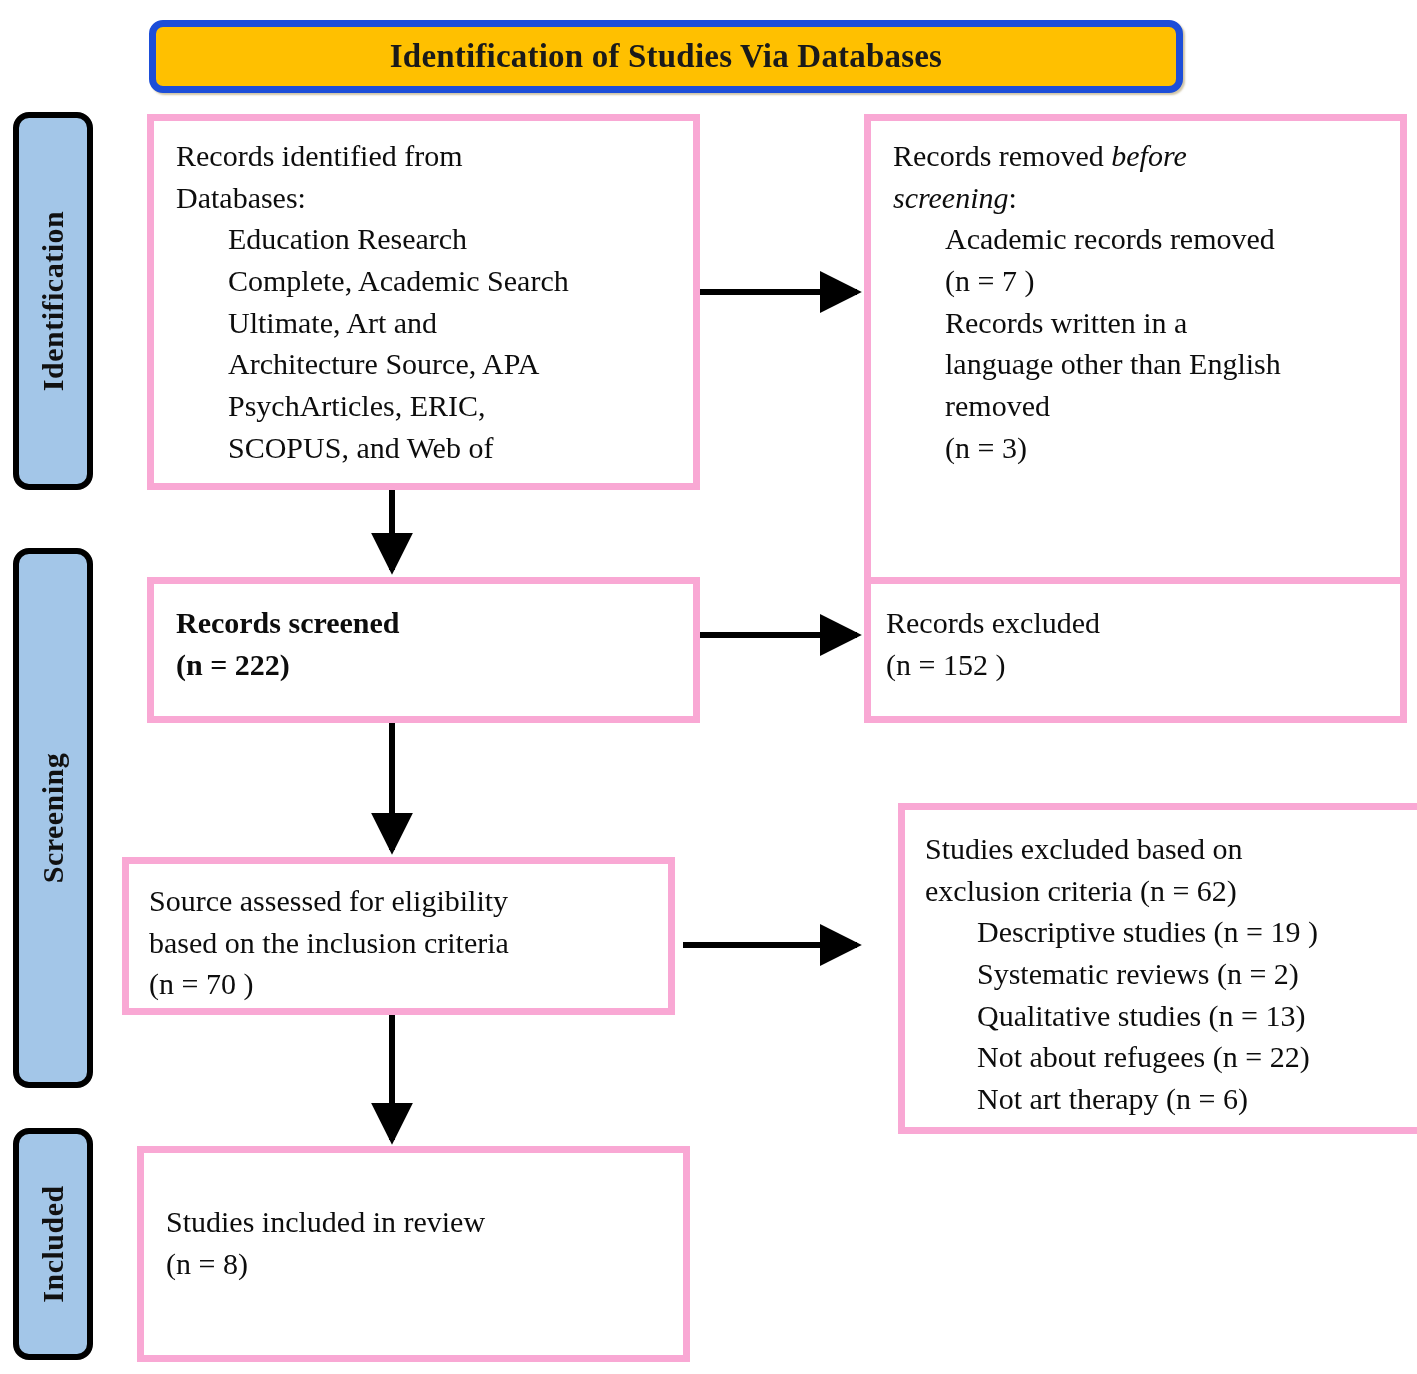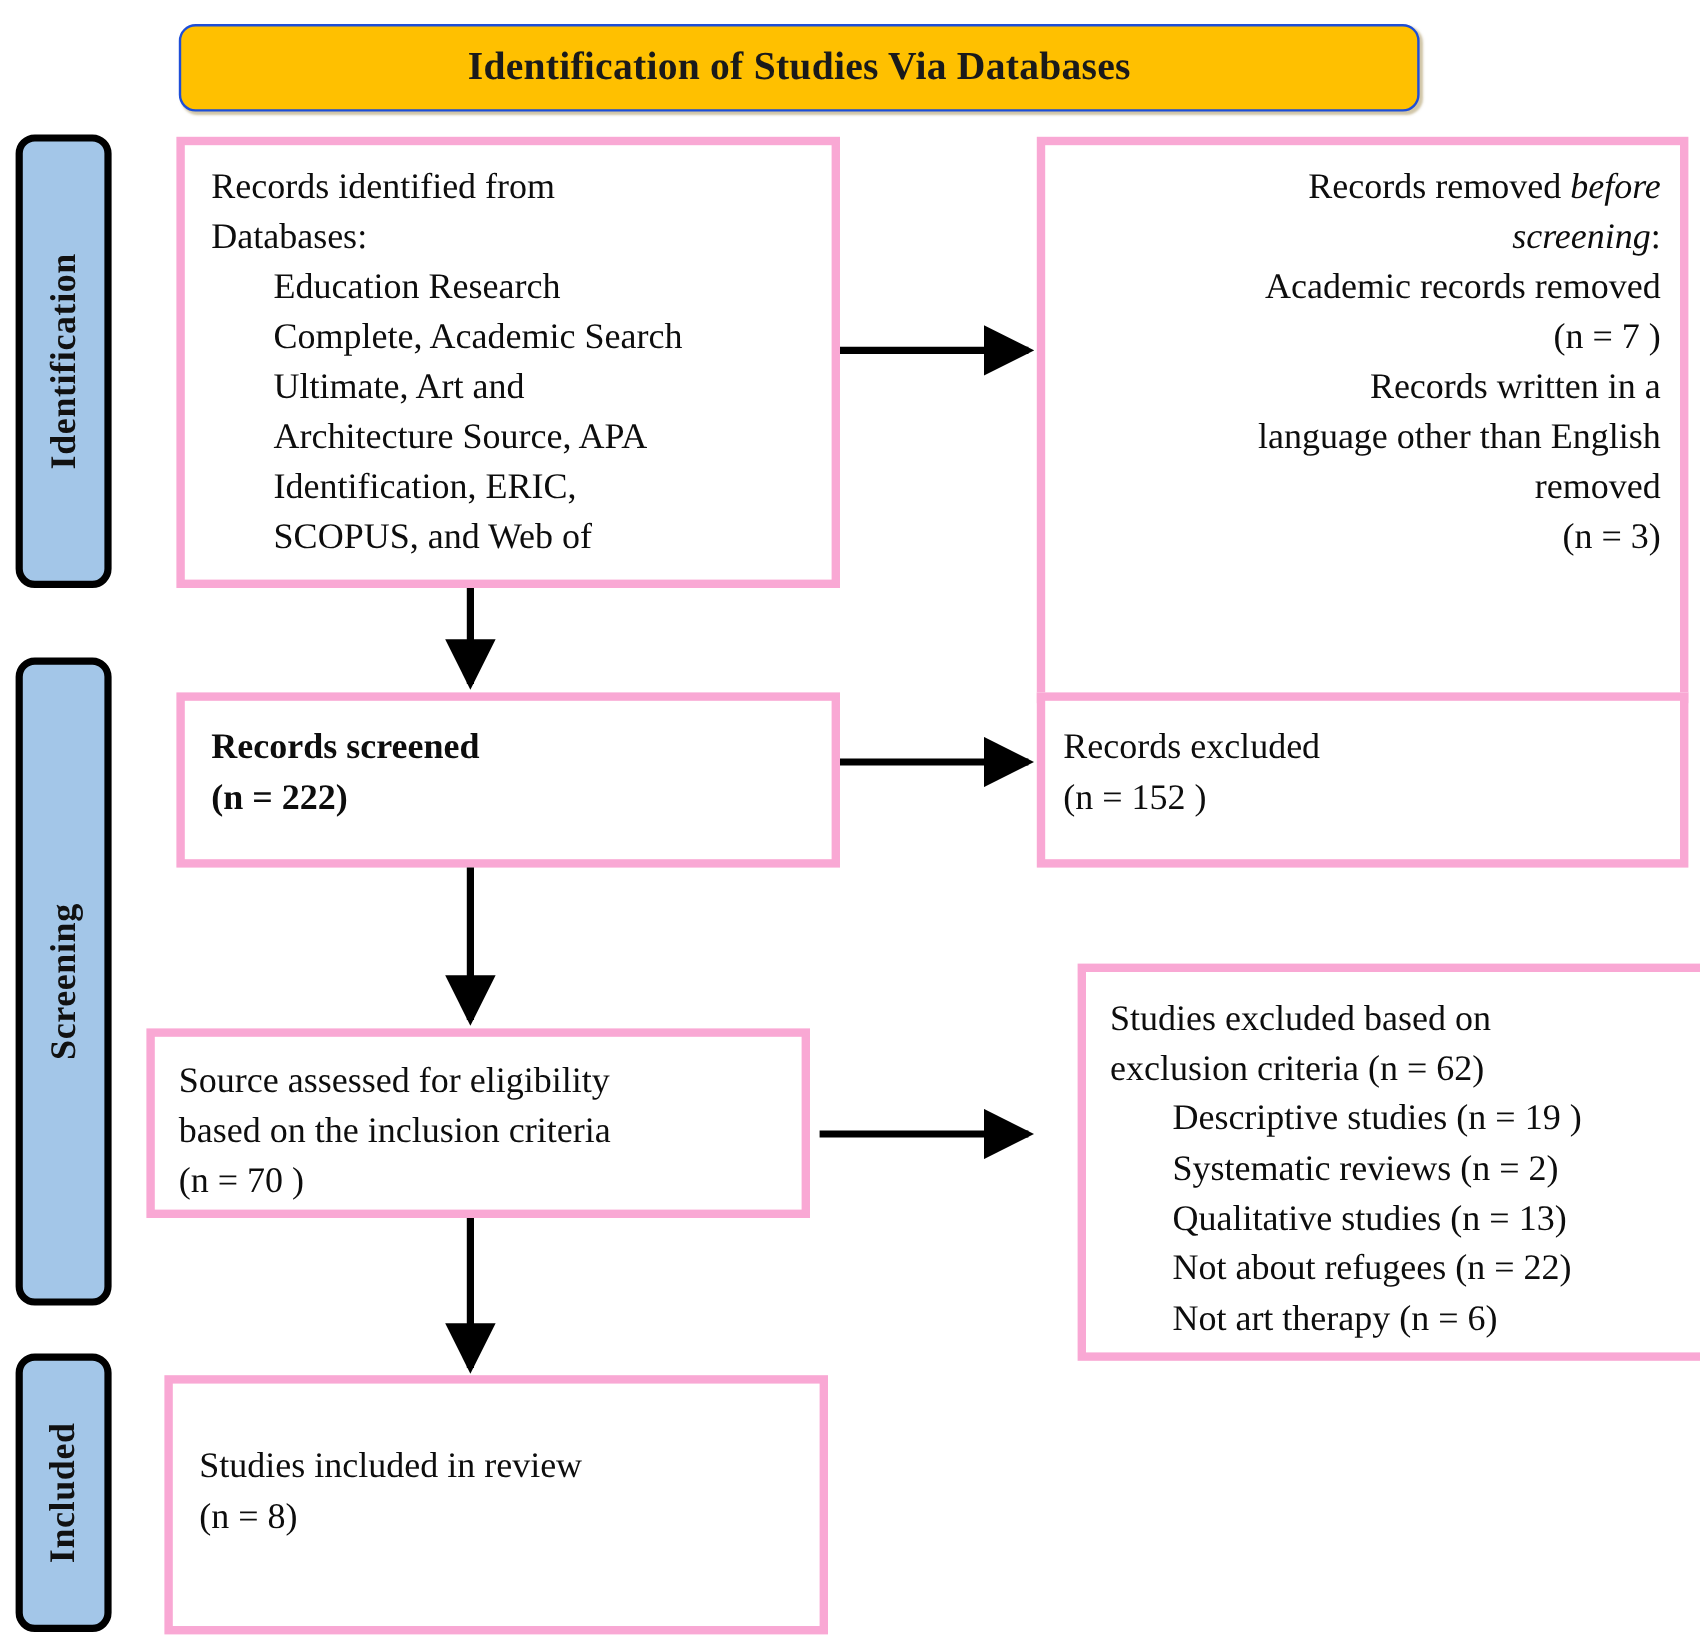--- a/index.html
+++ b/index.html
@@ -17,21 +17,21 @@
   }
 
   
   .title-banner {
     position: absolute;
     left: 149px;
     top: 20px;
     width: 1034px;
     height: 73px;
     background: #FFC000;
-    border: 2px solid #1d4ed8;
+    border: 7px solid #1d4ed8;
     border-radius: 14px;
     box-sizing: border-box;
     display: flex;
     align-items: center;
     justify-content: center;
     box-shadow: 2px 2px 2px rgba(120,90,0,0.35);
   }
   .title-banner .title-text {
     font-family: "Liberation Serif", "DejaVu Serif", serif;
     font-weight: bold;
@@ -81,21 +81,21 @@
     font-family: "Liberation Serif", "DejaVu Serif", serif;
     font-size: 30px;
     line-height: 1.39;
     color: #0d0d0d;
     white-space: pre-wrap;
   }
   .flow-box p.indent { padding-left: 52px; }
   .flow-box p em { font-style: italic; }
 
   #box-identified   { left: 147px; top: 114px;  width: 553px; height: 376px; }
-  #box-removed      { left: 864px; top: 114px;  width: 543px; height: 472px; text-align: right; }
+  #box-removed      { left: 864px; top: 114px;  width: 543px; height: 472px; }
   #box-screened     { left: 147px; top: 577px;  width: 553px; height: 146px; }
   #box-excluded     { left: 864px; top: 577px;  width: 543px; height: 146px; padding-left: 15px; }
   #box-eligibility  { left: 122px; top: 857px;  width: 553px; height: 158px; }
   #box-exclcriteria { left: 864px; top: 803px;  width: 543px; height: 331px; margin-left: 34px; }
   #box-included     { left: 137px; top: 1146px; width: 553px; height: 216px; }
 
   #box-screened   { padding-top: 18px; font-weight: bold; }
   #box-excluded   { padding-top: 18px; }
   #box-included   { padding-top: 48px; }
   #box-exclcriteria { padding-top: 18px; padding-left: 20px; }
@@ -129,21 +129,21 @@
     <span class="stage-label">Included</span>
   </div>
 
   <div class="flow-box" id="box-identified">
     <p>Records identified from</p>
     <p>Databases:</p>
     <p class="indent">Education Research</p>
     <p class="indent">Complete, Academic Search</p>
     <p class="indent">Ultimate, Art and</p>
     <p class="indent">Architecture Source, APA</p>
-    <p class="indent">Identification, ERIC,</p>
+    <p class="indent">PsychArticles, ERIC,</p>
     <p class="indent">SCOPUS, and Web of</p>
   </div>
 
   <div class="flow-box" id="box-removed">
     <p><span>Records removed </span><em>before</em></p>
     <p><em>screening</em><span>:</span></p>
     <p class="indent">Academic records removed</p>
     <p class="indent">(n = 7 )</p>
     <p class="indent">Records written in a</p>
     <p class="indent">language other than English</p>

